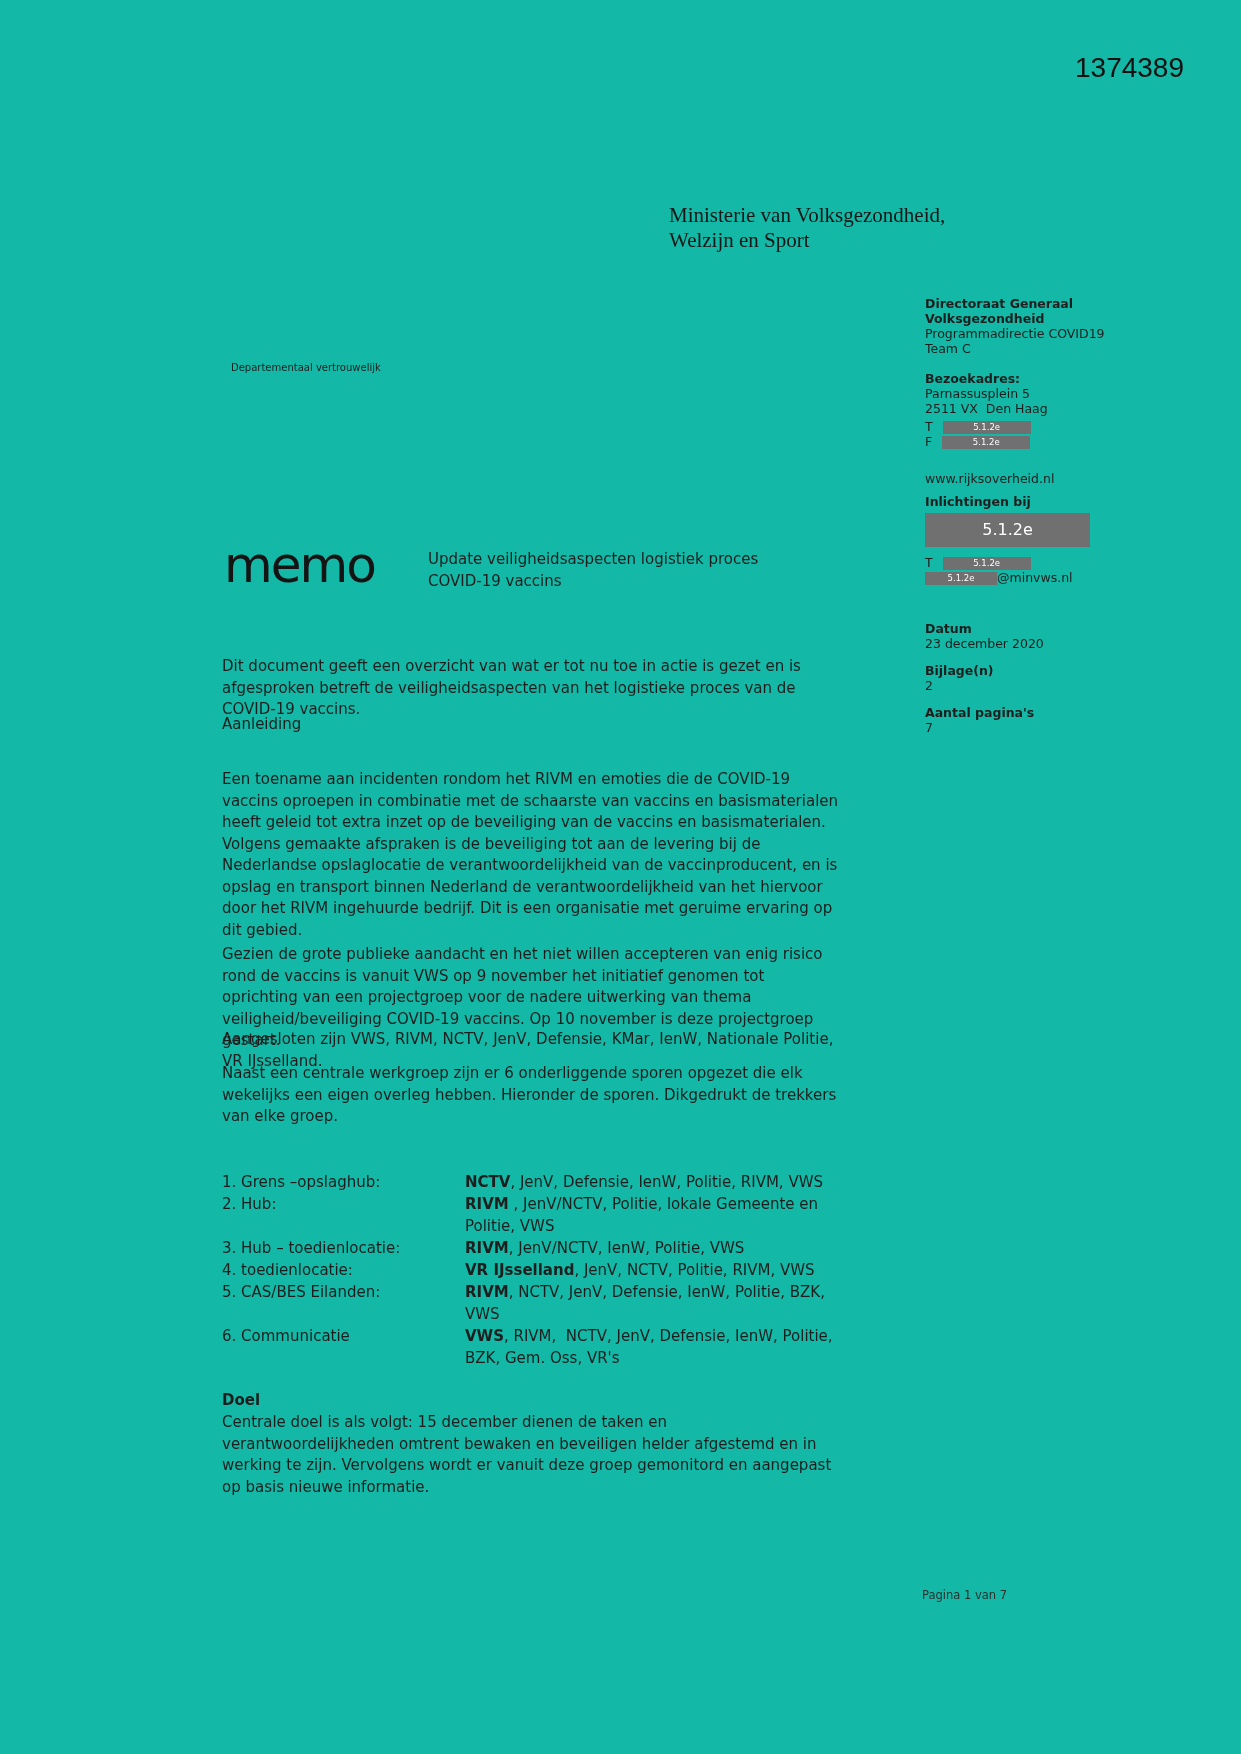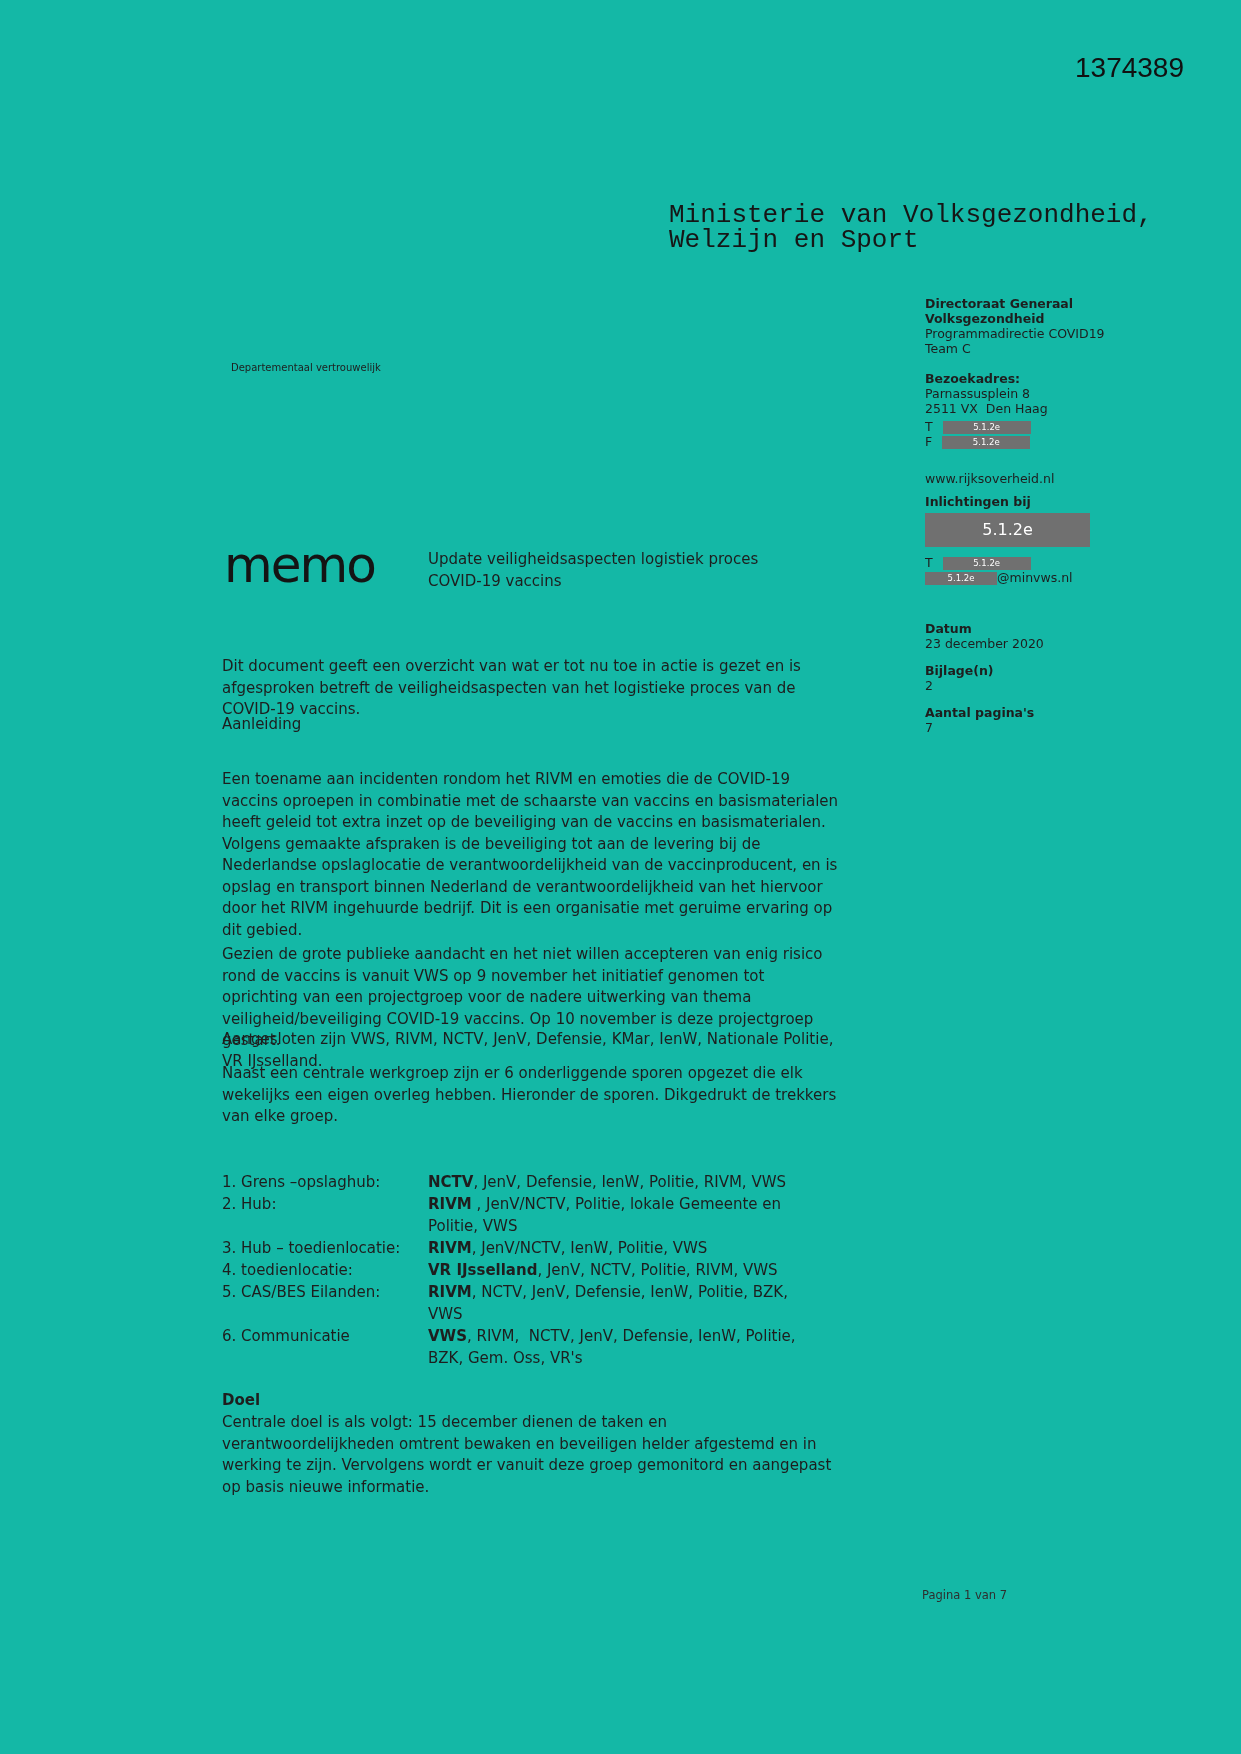--- a/index.html
+++ b/index.html
@@ -14,22 +14,22 @@
   .pre{white-space:pre-wrap;}
   
   .doc-number{
     position:absolute;left:1075px;top:52px;
     font-family:"Liberation Sans",sans-serif;
     font-size:28px;color:#111;
   }
   
   .ministry{
     position:absolute;left:669px;top:203px;
-    font-family:Liberation Mono, monospace;
-    font-size:26px;line-height:25px;color:#161616;
+    font-family:Liberation Serif, serif;
+    font-size:21px;line-height:25px;color:#161616;
   }
   .classification{
     position:absolute;left:231px;top:362px;
     font-size:10px;color:#1e1e1e;
   }
   
   .sidebar{
     position:absolute;left:925px;top:296px;width:186px;
     font-size:12.5px;line-height:15px;color:#1e1e1e;
   }
@@ -77,21 +77,21 @@
   .p2{top:944px;}
   .p3{top:1029px;}
   .p-naast{top:1063px;}
   .h-doel{top:1390px;font-weight:bold;}
   .p-doel{top:1412px;}
   
   .sporen{
     position:absolute;left:222px;top:1171px;width:640px;
     font-size:15px;line-height:22px;
   }
-  .sp-row{display:flex;}
+  .sp-row{display:flex;gap:37px;}
   .sp-label{width:206px;flex:0 0 206px;}
   .sp-value{width:412px;}
   .sp-value .b{font-weight:bold;}
   .val-l2{display:block;}
   .footer{
     position:absolute;left:922px;top:1588px;
     font-size:11.5px;color:#2e2e2e;
   }
 </style>
 </head>
@@ -110,21 +110,21 @@
 
   <aside class="sidebar">
     <div>
       <div class="b">Directoraat Generaal</div>
       <div class="b">Volksgezondheid</div>
       <div>Programmadirectie COVID19</div>
       <div>Team C</div>
     </div>
     <div class="sb-visit">
       <div class="b">Bezoekadres:</div>
-      <div class="pre">Parnassusplein 8</div>
+      <div class="pre">Parnassusplein 5</div>
       <div class="pre">2511 VX  Den Haag</div>
     </div>
     <div class="sb-phones">
       <div><span>T</span><span class="redact redact-sm">5.1.2e</span></div>
       <div><span>F</span><span class="redact redact-sm">5.1.2e</span></div>
     </div>
     <div class="sb-www">www.rijksoverheid.nl</div>
     <div class="sb-inl">Inlichtingen bij</div>
     <div class="redact redact-lg">5.1.2e</div>
     <div class="sb-contact">

